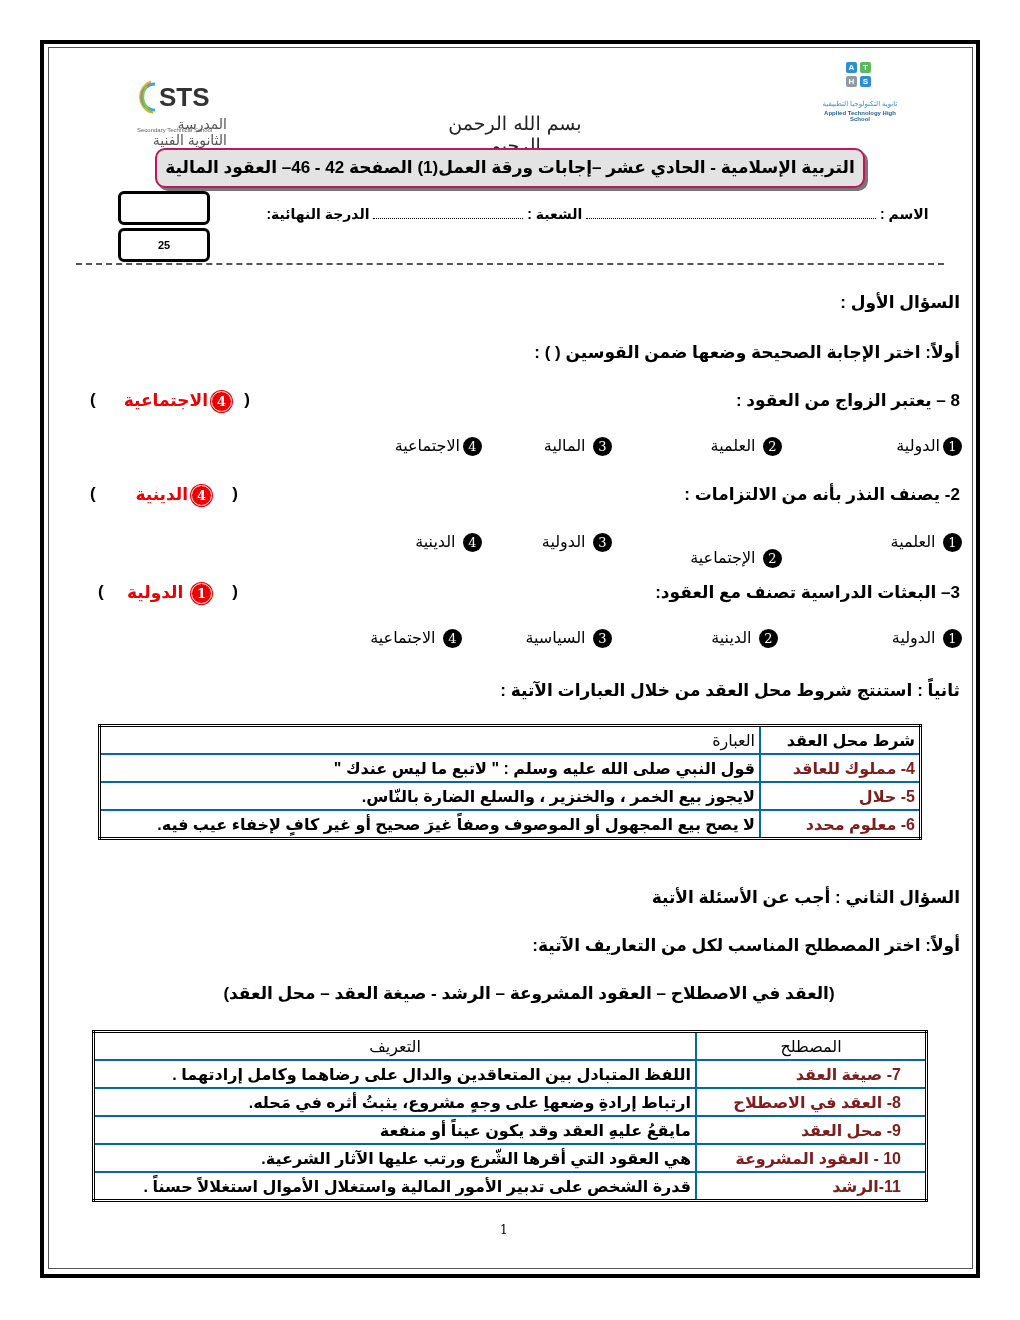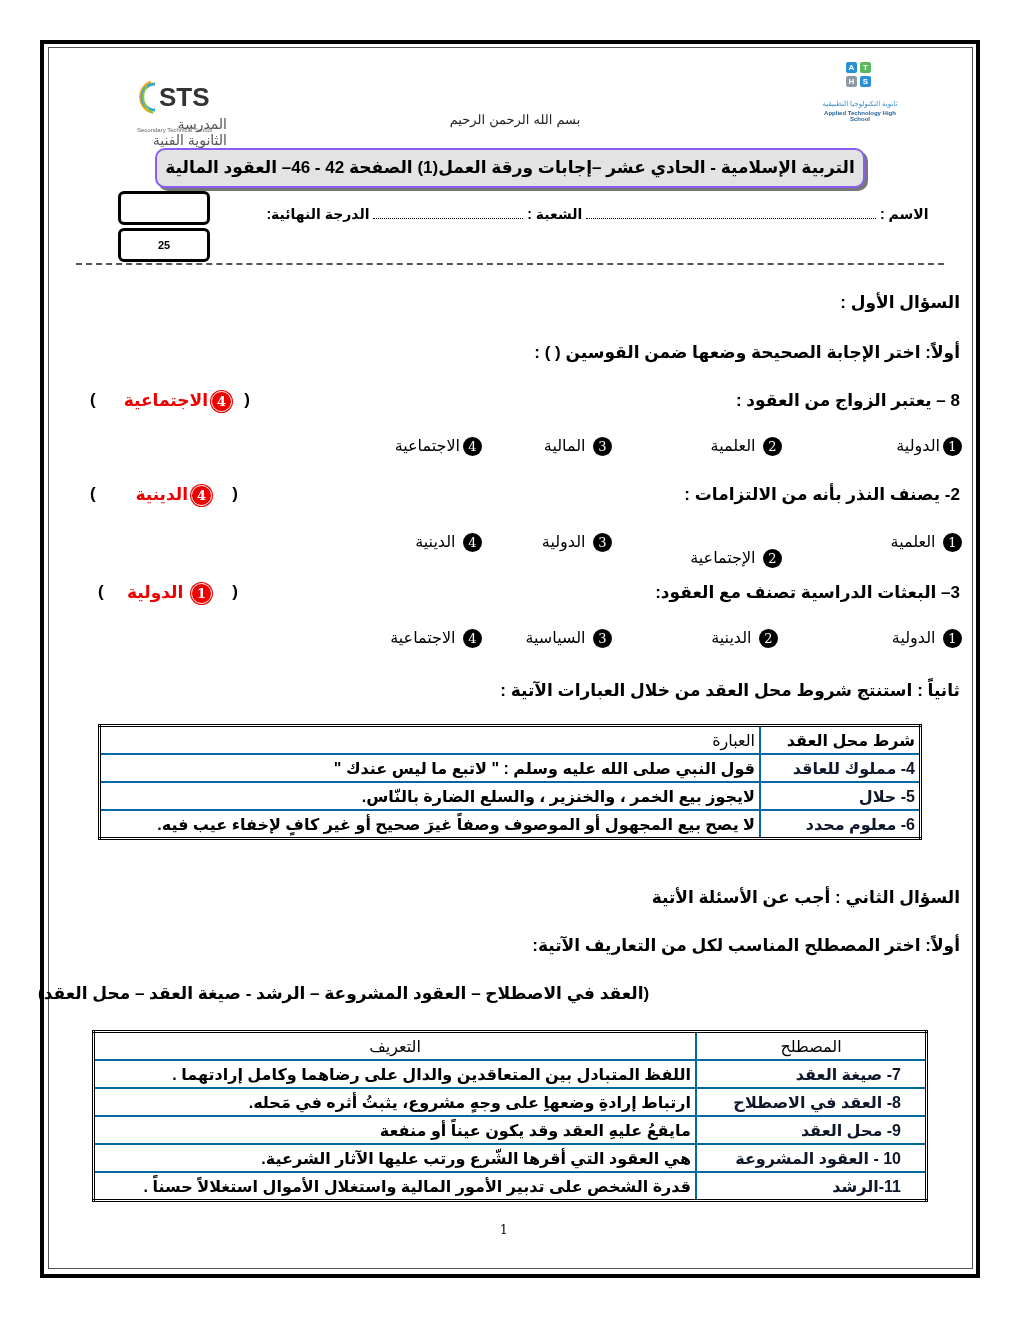--- a/index.html
+++ b/index.html
@@ -16,24 +16,24 @@
   .logo-sts .ar { position: absolute; left: 0; top: 38px; width: 90px; font-size: 14px; color: #555; text-align: right; direction: rtl; }
   .logo-sts .en { position: absolute; left: 0; top: 49px; width: 90px; font-size: 6px; color: #666; }
 
   .logo-aths { position: absolute; left: 820px; top: 60px; width: 80px; height: 66px; }
   .logo-aths .sq { position: absolute; width: 11px; height: 11px; color: #fff; font-size: 8px; font-weight: bold;
                    text-align: center; line-height: 11px; border-radius: 2px; }
   .logo-aths .ar { position: absolute; left: 0; top: 40px; width: 80px; font-size: 7px; color: #3a8fc7; text-align: center; direction: rtl; }
   .logo-aths .en { position: absolute; left: 0; top: 50px; width: 80px; font-size: 6px; color: #1f5f93; text-align: center; font-weight: bold; }
 
   .basmala { position: absolute; left: 430px; top: 112px; width: 170px; height: 26px; text-align: center;
-             font-family: "DejaVu Serif", serif; font-size: 13px; direction: rtl; color: #222; }
+             font-family: "DejaVu Serif", serif; font-size: 19px; direction: rtl; color: #222; }
 
   .title-box { position: absolute; left: 155px; top: 148px; width: 710px; height: 40px;
-               border: 2px solid #8b5cf6; border-radius: 10px; background: #e3e3e3;
+               border: 2px solid #be185d; border-radius: 10px; background: #e3e3e3;
                box-shadow: 3px 3px 0 #777; box-sizing: border-box;
                direction: rtl; text-align: center; font-weight: bold; font-size: 17px; line-height: 36px; }
 
   .grade-box { position: absolute; left: 118px; width: 92px; height: 34px; border: 3px solid #000;
                border-radius: 6px; box-sizing: border-box; font-size: 11px; font-weight: bold;
                text-align: center; line-height: 28px; background: #fff; }
   .grade-top { top: 191px; }
   .grade-bottom { top: 228px; }
 
   .info-line { position: absolute; left: 230px; top: 206px; width: 735px; direction: rtl; font-size: 14px; font-weight: bold; white-space: nowrap; text-align: center; }
@@ -49,21 +49,21 @@
   .num.red { background: #e00; border: 1px solid #fff; box-shadow: 0 0 0 1px #e00; }
 
   .answer { position: absolute; direction: rtl; font-weight: bold; font-size: 17px; white-space: nowrap; }
   .answer .txt { color: #e00; }
 
   table { border-collapse: collapse; position: absolute; direction: rtl; }
   table td, table th { border: 2px solid #0369a1; font-weight: bold; font-size: 16px; padding: 0 4px; height: 26px; text-align: right; white-space: nowrap; }
   table.t1 { left: 98px; top: 724px; width: 824px; border: 3px double #000; }
   table.t2 { left: 92px; top: 1030px; width: 836px; border: 3px double #000; }
   th.center, td.center { text-align: center; font-weight: normal; }
-  .red-txt { color: #0f172a; }
+  .red-txt { color: #7f1d1d; }
 
   .pagenum { position: absolute; left: 500px; top: 1223px; font-family: "DejaVu Serif", serif; font-size: 12px; }
 </style>
 </head>
 <body>
 
 <div class="frame-outer"></div>
 <div class="frame-inner"></div>
 
 <div class="logo-sts">
@@ -135,21 +135,21 @@
 <div class="line" style="top:582px;">3– البعثات الدراسية تصنف مع العقود:</div>
 <div class="answer" style="left:90px;top:582px;width:150px;">
   <span style="position:absolute;right:2px;">(</span>
   <span style="position:absolute;right:28px;"><span class="num red">1</span> <span class="txt">الدولية</span></span>
   <span style="position:absolute;left:8px;">)</span>
 </div>
 <div class="opts" style="top:628px;width:610px;height:24px;">
   <span class="opt" style="right:0;"><span class="num">1</span> <span>الدولية</span></span>
   <span class="opt" style="right:184px;"><span class="num">2</span> <span>الدينية</span></span>
   <span class="opt" style="right:350px;"><span class="num">3</span> <span>السياسية</span></span>
-  <span class="opt" style="right:480px;"><span class="num">4</span> <span>الاجتماعية</span></span>
+  <span class="opt" style="right:500px;"><span class="num">4</span> <span>الاجتماعية</span></span>
 </div>
 
 <div class="line" style="top:680px;">ثانياً : استنتج شروط محل العقد من خلال العبارات الآتية :</div>
 
 <table class="t1">
   <tbody>
       <tr>
     <th style="width:150px;">شرط محل العقد</th>
     <th style="font-weight:normal;">العبارة</th>
   </tr>
@@ -163,21 +163,21 @@
   </tr>
   <tr>
     <td class="red-txt">6- معلوم محدد</td>
     <td>لا يصح بيع المجهول أو الموصوف وصفاً غيرَ صحيح أو غير كافٍ لإخفاء عيب فيه.</td>
   </tr>
 </tbody>
   </table>
 
 <div class="line" style="top:887px;">السؤال الثاني : أجب عن الأسئلة الأتية</div>
 <div class="line" style="top:935px;">أولاً: اختر المصطلح المناسب لكل من التعاريف الآتية:</div>
-<div class="line" style="top:983px;right:0;left:0;text-align:left;margin-left:38px;">(العقد في الاصطلاح – العقود المشروعة – الرشد  -  صيغة العقد – محل العقد)</div>
+<div class="line" style="top:983px;right:0;left:0;text-align:center;margin-left:38px;">(العقد في الاصطلاح – العقود المشروعة – الرشد  -  صيغة العقد – محل العقد)</div>
 
 <table class="t2">
   <tbody>
       <tr>
     <th class="center" style="width:220px;">المصطلح</th>
     <th class="center">التعريف</th>
   </tr>
   <tr>
     <td class="red-txt" style="padding-right:24px;">7-  صيغة العقد</td>
     <td>اللفظ المتبادل بين المتعاقدين والدال على رضاهما وكامل إرادتهما .</td>

